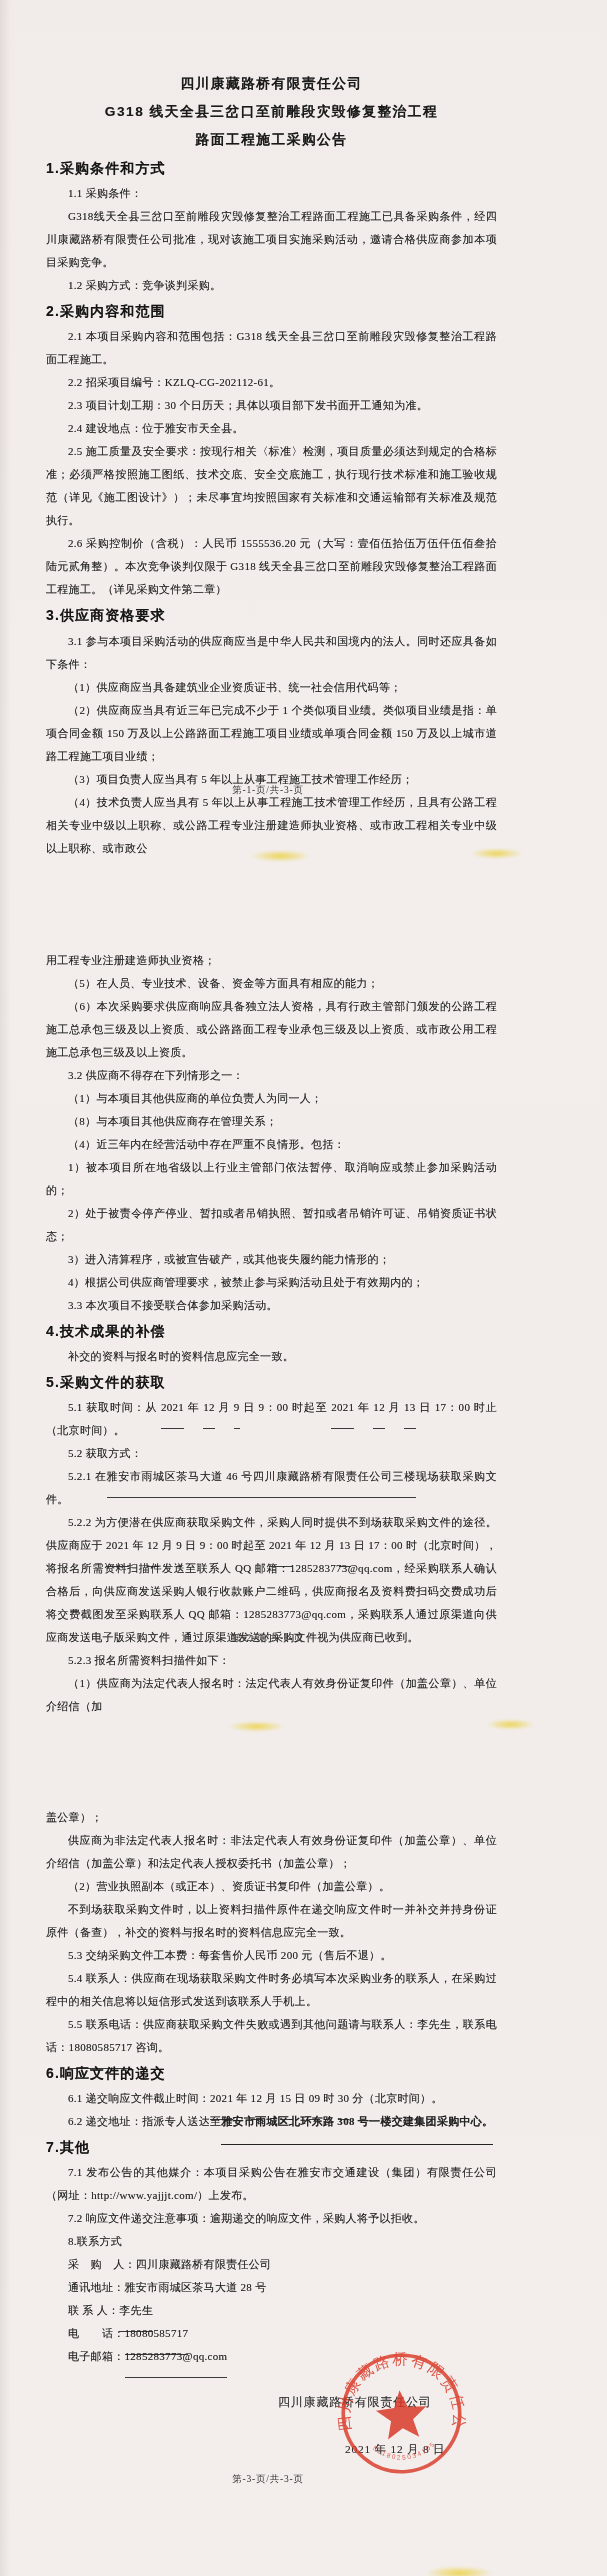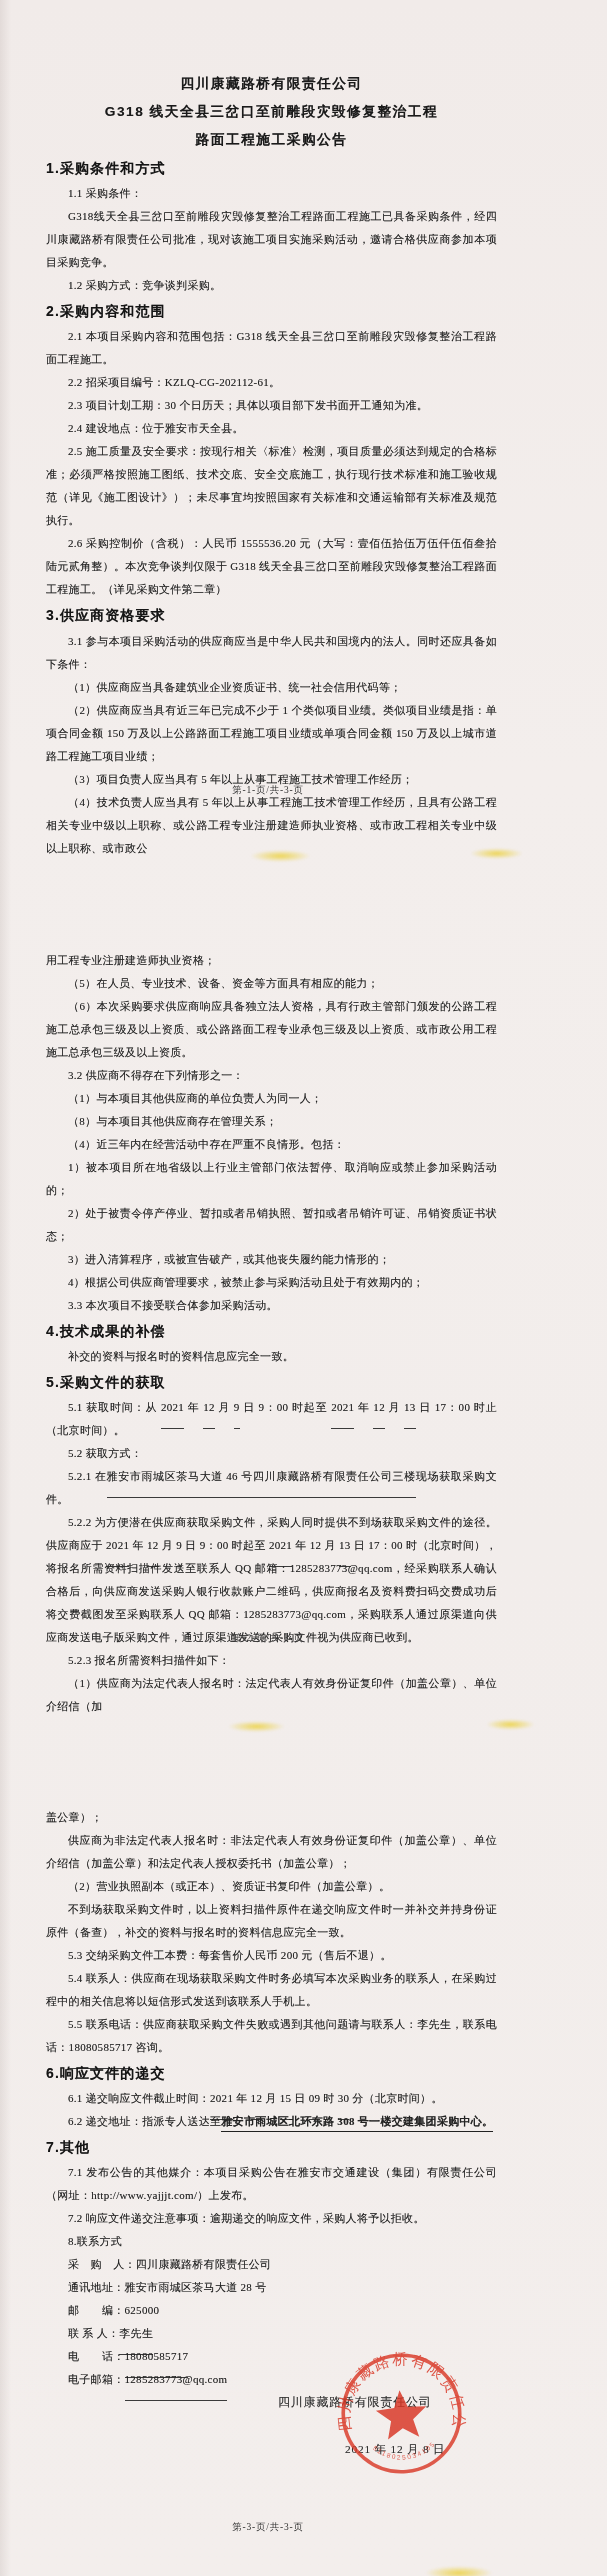--- a/index.html
+++ b/index.html
@@ -22,26 +22,26 @@
   .blk{font-size:11px;line-height:23px;text-align:justify;letter-spacing:0.3px;
     color:#242424;text-shadow:0 0 0.4px rgba(40,40,40,.45);}
   .blk.p{text-indent:2em;}
   .blk.c{text-indent:0;}
   .blk.h{font-family:"Liberation Sans","DejaVu Sans",sans-serif;font-weight:bold;
     font-size:14px;line-height:26.6px;letter-spacing:1.1px;color:#151515;
     text-align:left;text-indent:0;margin:0.8px 0;}
   .blk.title{font-family:"Liberation Sans","DejaVu Sans",sans-serif;font-weight:bold;
     font-size:13.7px;line-height:28px;text-align:center;letter-spacing:1.5px;color:#1a1a1a;text-indent:0;}
   .blk .u{border-bottom:0.8px solid #3a3a3a;padding-bottom:15px;}
-  .blk .ub{border-bottom:1.1px solid #222;font-weight:bold;padding-bottom:4px;}
+  .blk .ub{border-bottom:1.1px solid #222;font-weight:bold;padding-bottom:17px;}
   .footer{position:absolute;left:0;width:100%;text-align:center;
     font-size:9.5px;color:#333;letter-spacing:0.8px;}
   #page1 .footer{top:760px;margin-top:24px;}
   #page2 .footer{top:759px;}
-  #page3 .footer{top:776px;text-align:center;}
+  #page3 .footer{top:728px;text-align:center;}
   .smudge{position:absolute;background:radial-gradient(ellipse at center,rgba(235,208,60,.85),rgba(235,208,60,0) 70%);
     border-radius:50%;filter:blur(0.8px);}
   .sig-line{position:absolute;font-size:12px;letter-spacing:0.8px;color:#2f2f2f;
     text-shadow:0 0 0.4px rgba(40,40,40,.4);}
   #sig-company{left:278px;top:649px;}
   #sig-date{left:345px;top:697px;font-size:11.4px;}
   .stamp{position:absolute;left:336px;top:603px;width:131px;height:131px;
     transform:rotate(-5deg);opacity:.88;}
 </style>
 </head>
@@ -113,21 +113,20 @@
       <div class="blk p">5.5 联系电话：供应商获取采购文件失败或遇到其他问题请与联系人：李先生，联系电话：<span class="u">18080585717</span> 咨询。</div>
       <div class="blk h">6.响应文件的递交</div>
       <div class="blk p">6.1 递交响应文件截止时间：<span class="u">2021</span> 年 <span class="u">12</span> 月 <span class="u">15</span> 日 <span class="u">09</span> 时 <span class="u">30</span> 分（北京时间）。</div>
       <div class="blk p">6.2 递交地址：指派专人送达至<span class="ub">雅安市雨城区北环东路 308 号一楼交建集团采购中心。</span></div>
       <div class="blk h">7.其他</div>
       <div class="blk p">7.1 发布公告的其他媒介：本项目采购公告在雅安市交通建设（集团）有限责任公司（网址：http://www.yajjjt.com/）上发布。</div>
       <div class="blk p">7.2 响应文件递交注意事项：逾期递交的响应文件，采购人将予以拒收。</div>
       <div class="blk p">8.联系方式</div>
       <div class="blk p">采　购　人：四川康藏路桥有限责任公司</div>
       <div class="blk p">通讯地址：雅安市雨城区茶马大道 28 号</div>
-      <div class="blk p">邮　　编：625000</div>
       <div class="blk p">联 系 人：<span class="u">李先生</span></div>
       <div class="blk p">电　　话：<span class="u">18080585717</span></div>
       <div class="blk p">电子邮箱：<span class="u">1285283773@qq.com</span></div>
     </div>
 
   <div class="sig-line" id="sig-company">四川康藏路桥有限责任公司</div>
   <div class="sig-line" id="sig-date">2021 年 12 月 8 日</div>
 
   <div class="stamp">
     <svg viewBox="0 0 180 180" width="131" height="131">

